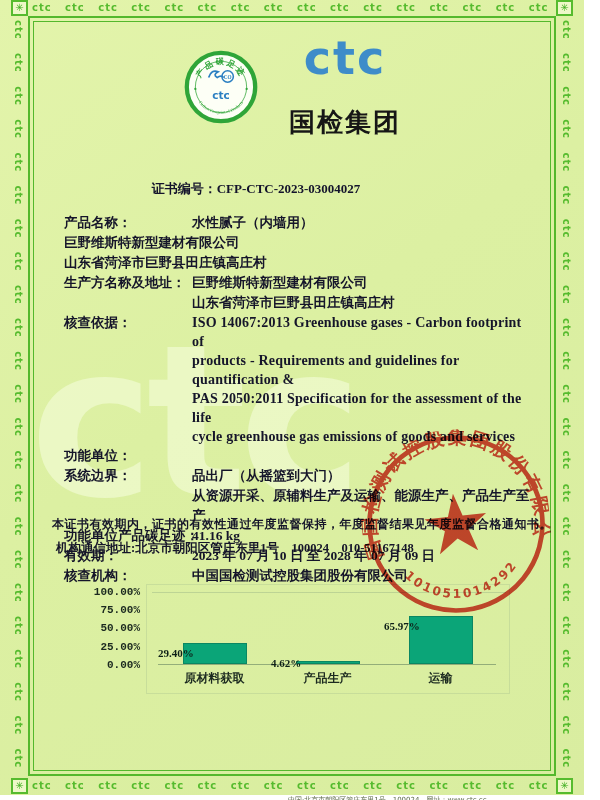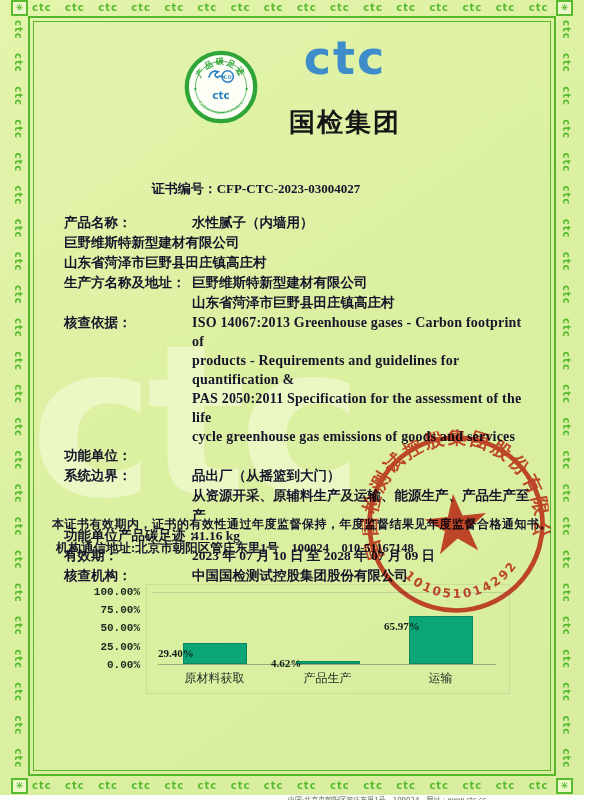--- a/index.html
+++ b/index.html
@@ -74,21 +74,21 @@
   .plot { position:absolute; left:72px; top:8px; width:338px; height:73px;
           border-bottom:1px solid rgba(90,120,90,0.55); }
   .plot .topline { position:absolute; left:-6px; right:-10px; top:0; height:1px;
                    background:rgba(120,150,120,0.3); }
   .chart-col { position:absolute; bottom:0; width:113px; height:100%; }
   .chart-bar { position:absolute; bottom:0; left:50%; transform:translateX(-50%);
                width:64px; background:#0ba578; border:1px solid #0a8763; }
   .bar-value { position:absolute; left:0; width:100%; 
                font-size:11px; font-weight:bold; color:#0e2018; z-index:1;font-family:Liberation Serif, serif; }
   .cat { position:absolute; top:78px; width:113px; text-align:center;
-         font-size:12px; font-weight:normal; color:#1c2a20; }
+         font-size:12px; font-weight:bold; color:#1c2a20; }
   
   .edge-text { position:absolute; left:288px; top:795px; font-size:7px;
                color:#5a6648; white-space:nowrap; font-family:"DejaVu Sans",sans-serif; }
 </style>
 </head>
 <body>
 
 <div class="cert">
 
   <div class="band band-top">ctc ctc ctc ctc ctc ctc ctc ctc ctc ctc ctc ctc ctc ctc ctc ctc ctc ctc ctc ctc ctc ctc ctc ctc ctc ctc ctc ctc ctc ctc </div>

